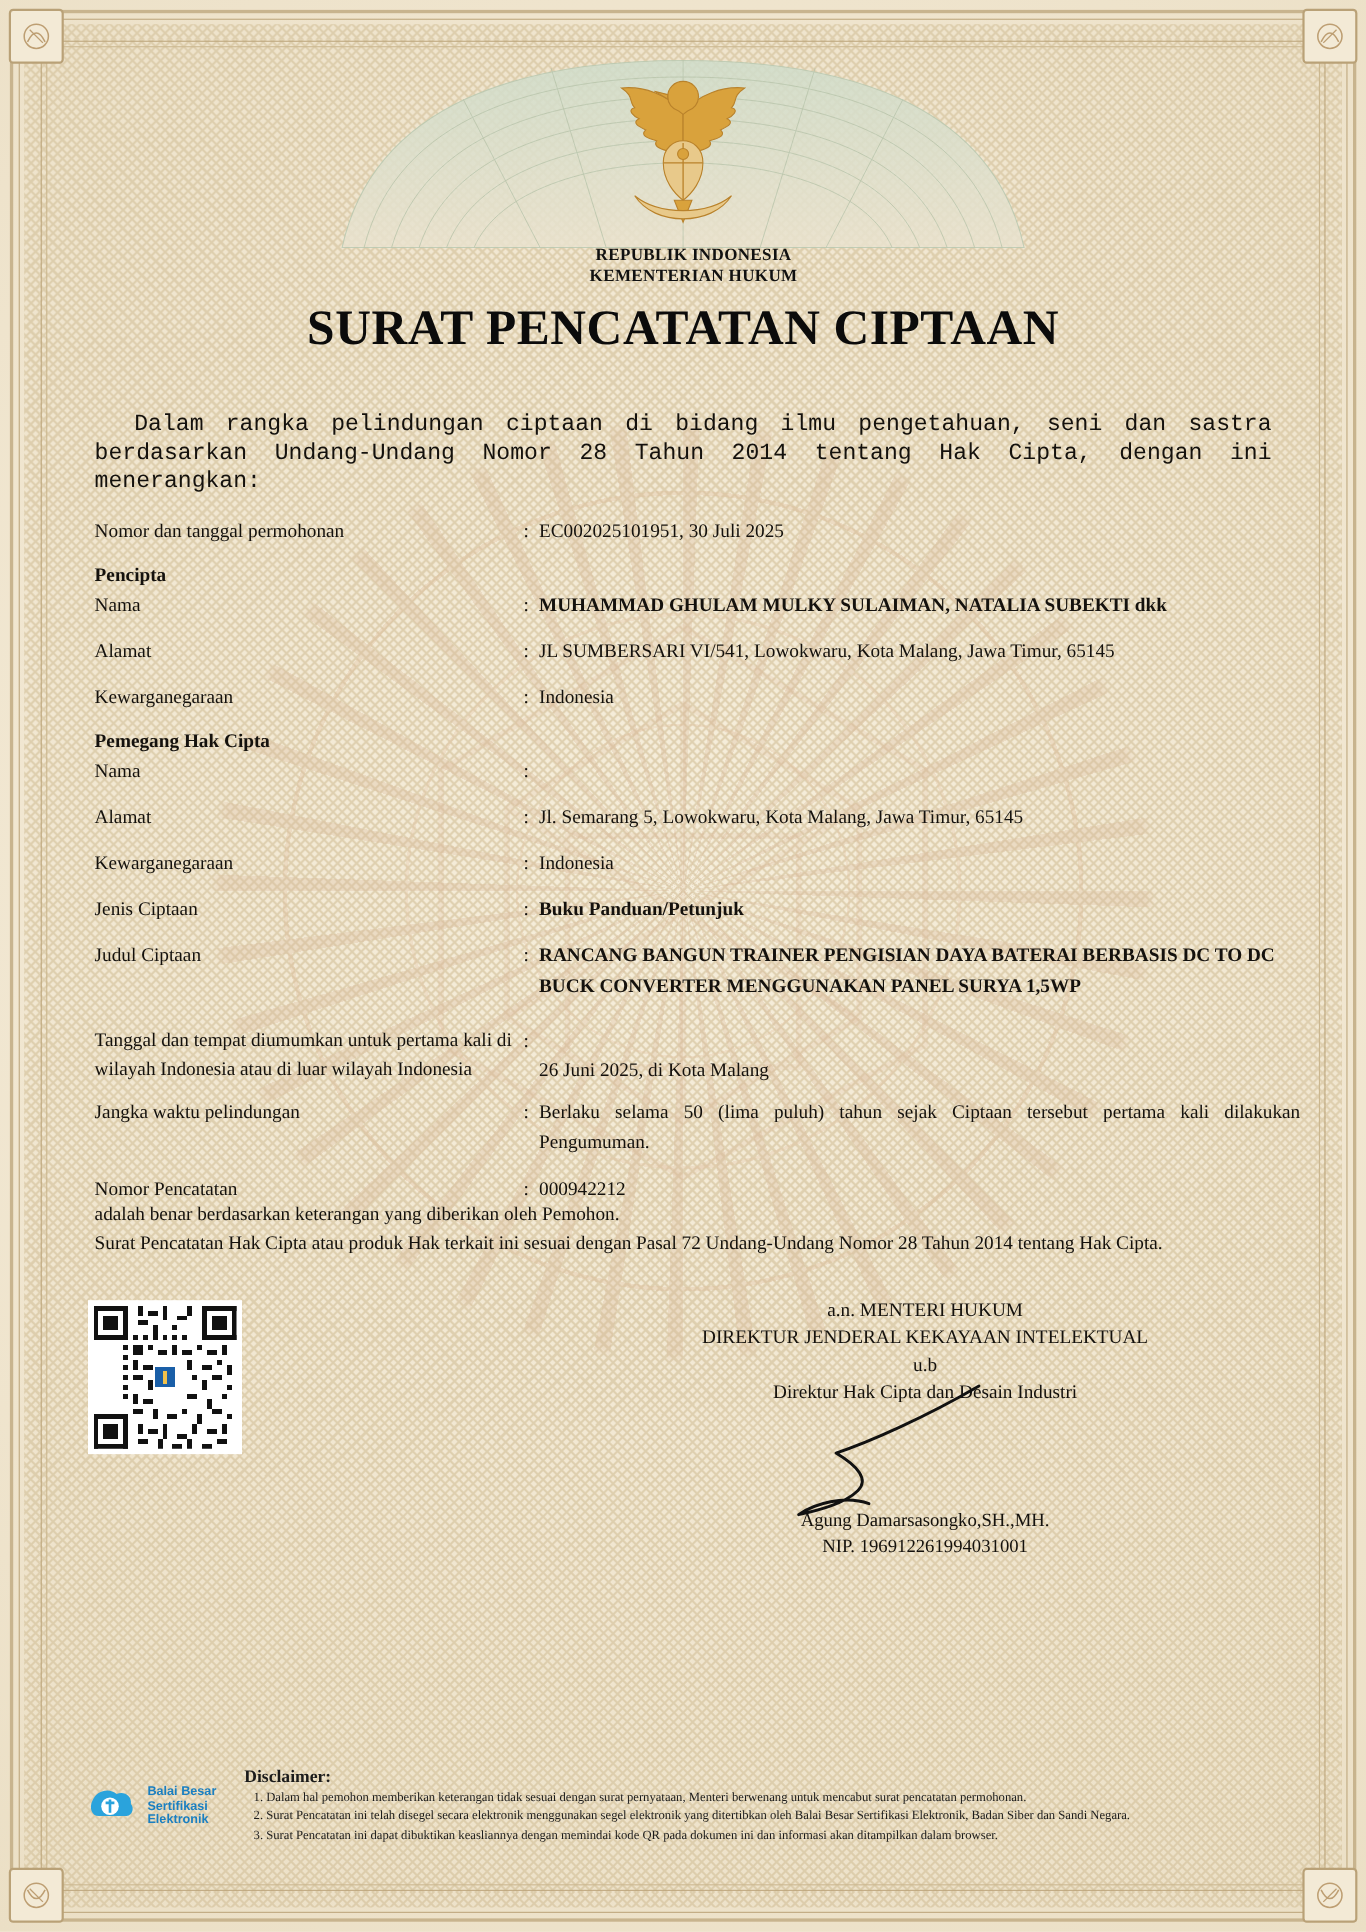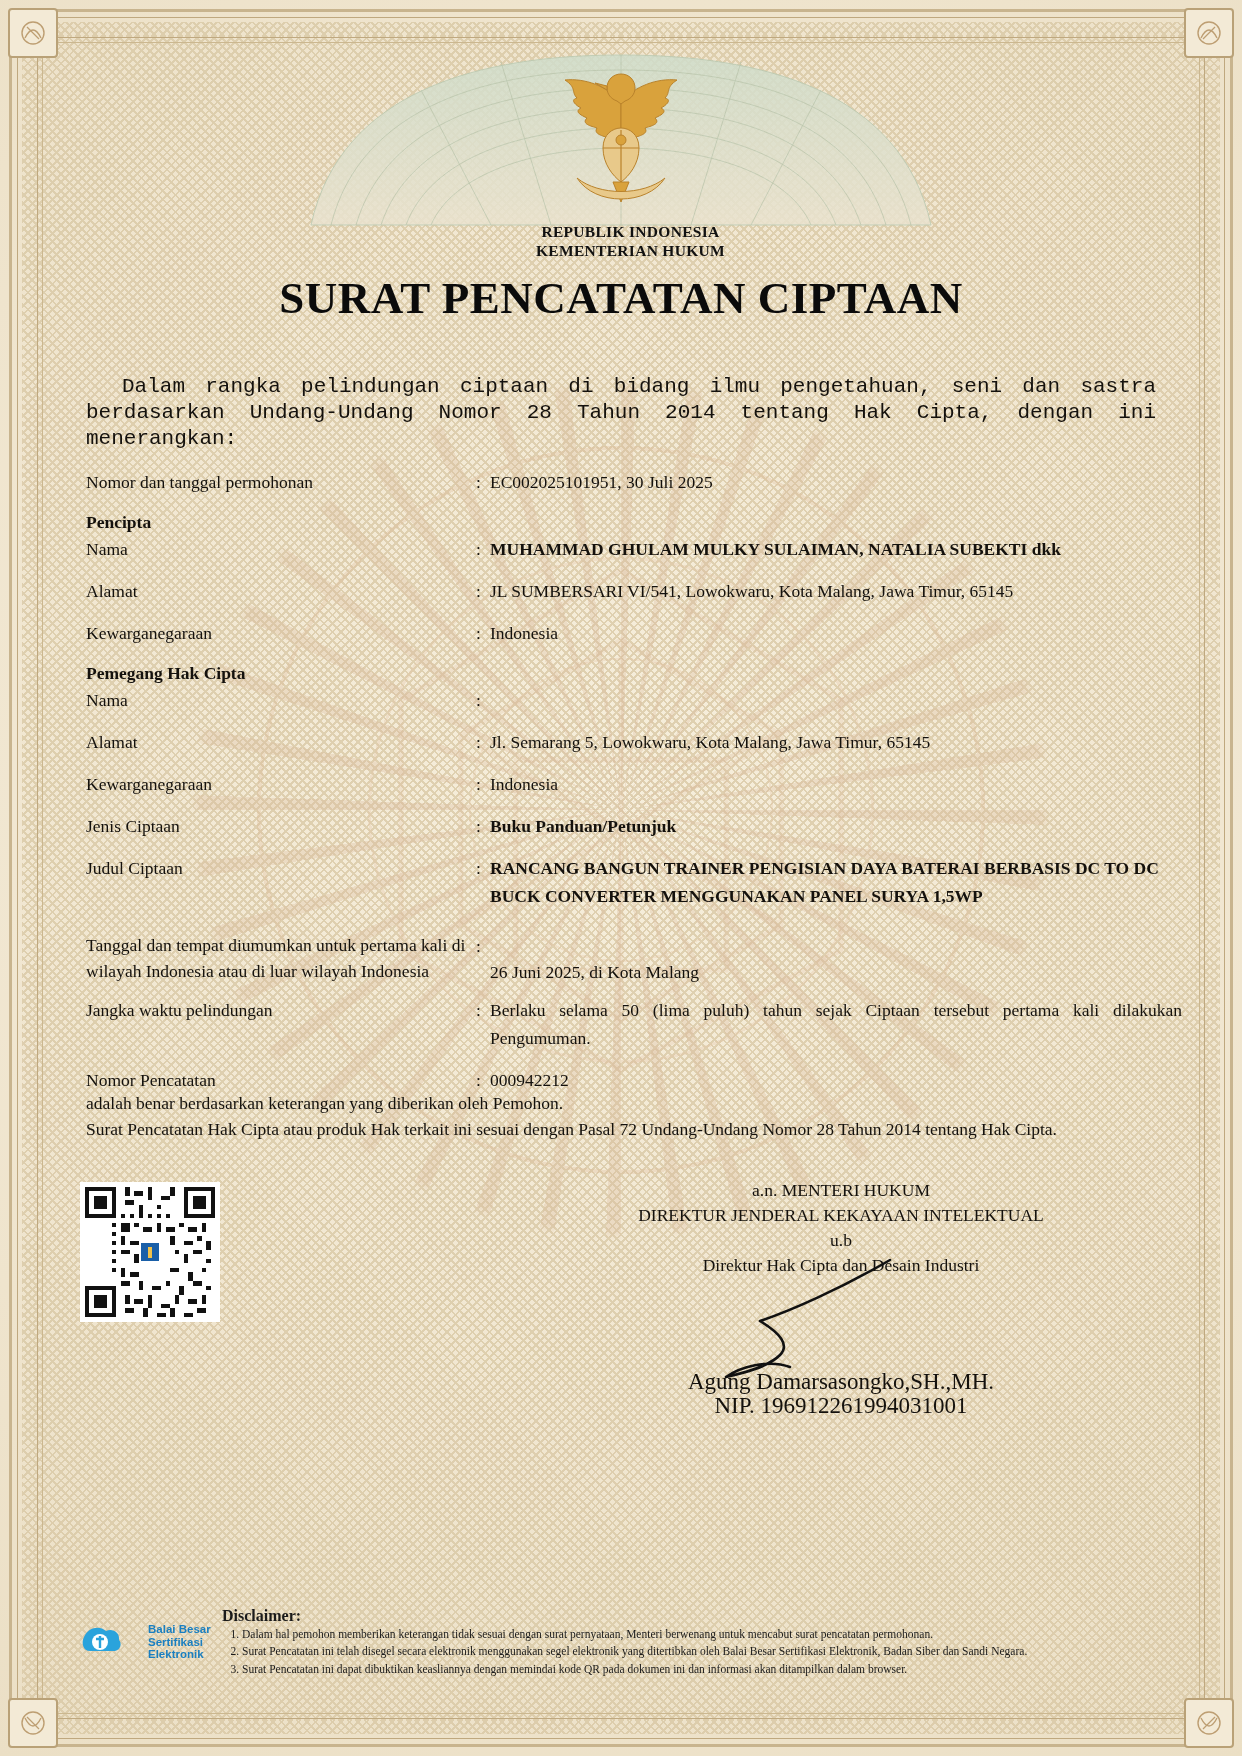--- a/index.html
+++ b/index.html
@@ -115,32 +115,32 @@
     background:#fff;padding:5px;box-sizing:border-box;
   }
   .qr canvas,.qr .qrgrid{width:130px;height:130px;display:block;}
   .sign{
     position:absolute;left:520px;right:80px;top:1178px;text-align:center;
     font-size:17.5px;line-height:25px;color:#14110d;
   }
   .sig-scribble{position:absolute;left:640px;top:1255px;width:260px;height:130px;}
   .signer{
     position:absolute;left:520px;right:80px;top:1370px;text-align:center;
-    font-size:23px;line-height:24px;color:#14110d;
+    font-size:17px;line-height:24px;color:#14110d;
   }
   .disclaimer{
     position:absolute;left:222px;right:80px;bottom:78px;
     font-size:11.5px;line-height:16.5px;color:#1b1b1b;
   }
   .disclaimer .dh{font-weight:bold;margin-bottom:1px;font-size:16px;}
   .disclaimer ol{margin:0;padding-left:20px;}
   .disclaimer li{margin-bottom:1px;}
   .bbse{
     position:absolute;left:78px;bottom:86px;width:140px;height:56px;
-    display:flex;align-items:center;gap:24px;
+    display:flex;align-items:center;gap:10px;
   }
   .bbse .bbse-txt{
     font-family:"Liberation Sans",sans-serif;
     font-size:11.5px;line-height:12.5px;color:#1a7fc1;font-weight:bold;
   }
 </style>
 </head>
 <body>
 
 <div class="page">

